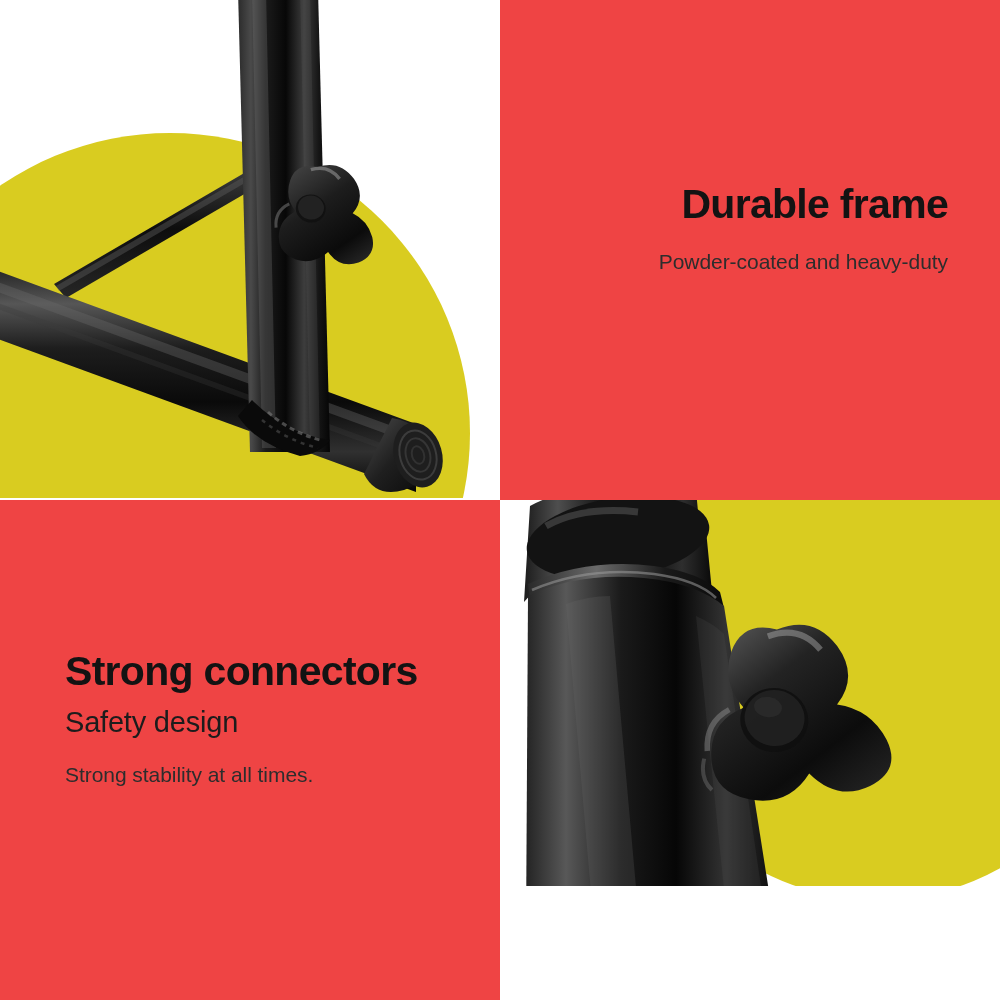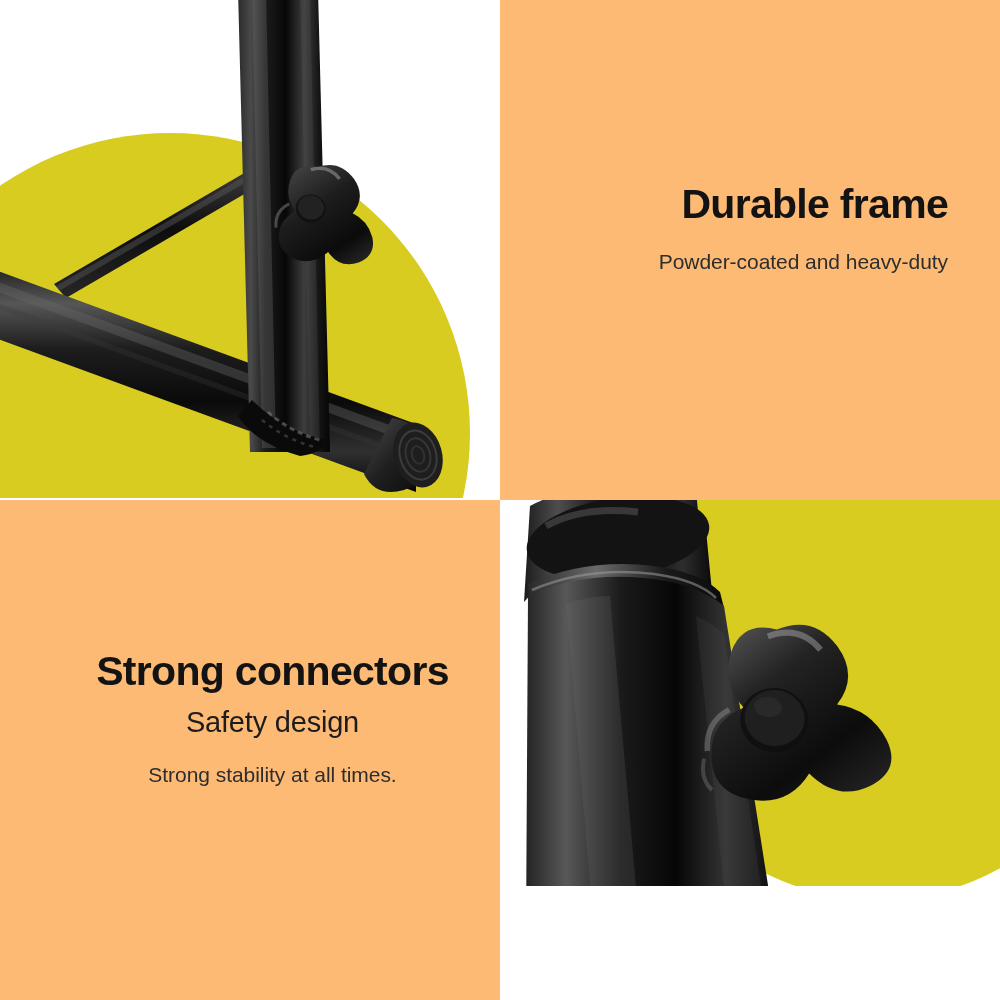--- a/index.html
+++ b/index.html
@@ -1,20 +1,20 @@
 <!DOCTYPE html>
 <html style="--accent: #D9CC20;"><head>
 <meta charset="utf-8">
 <style>
   * { margin:0; padding:0; box-sizing:border-box; }
   html,body{
     width:1000px;height:1000px;background:#ffffff;overflow:hidden;
     font-family:"Liberation Sans","DejaVu Sans",sans-serif;
   }
-  #stage{position:relative;width:1000px;height:1000px;background:#fdba74;}
+  #stage{position:relative;width:1000px;height:1000px;background:#ef4444;}
 
   
   .panel{position:absolute;overflow:hidden;}
 
   
   #photo-tl{left:0;top:0;width:500px;height:500px;background:#fff;}
   #photo-tl .yellow-blob{
     position:absolute;left:-130px;top:133px;width:600px;height:600px;
     border-radius:50%;background:var(--accent);
   }
@@ -24,21 +24,21 @@
 
   
   #text-tr{
     left:500px;top:0;width:500px;height:500px;
     display:flex;flex-direction:column;align-items:flex-end;justify-content:center;
     padding:0 52px 40px 20px;text-align:right;
   }
   
   #text-bl{
     left:0;top:500px;width:500px;height:500px;
-    display:flex;flex-direction:column;align-items:center;justify-content:center;
+    display:flex;flex-direction:column;align-items:flex-start;justify-content:center;
     padding:0 20px 60px 65px;text-align:left;
   }
 
   .headline{
     font-size:41px;font-weight:700;color:#131313;letter-spacing:-0.7px;
     line-height:1.05;white-space:nowrap;
   }
   .subhead{
     font-size:29px;font-weight:400;color:#1c1c1c;letter-spacing:-0.2px;
     line-height:1.1;margin-top:14px;white-space:nowrap;

